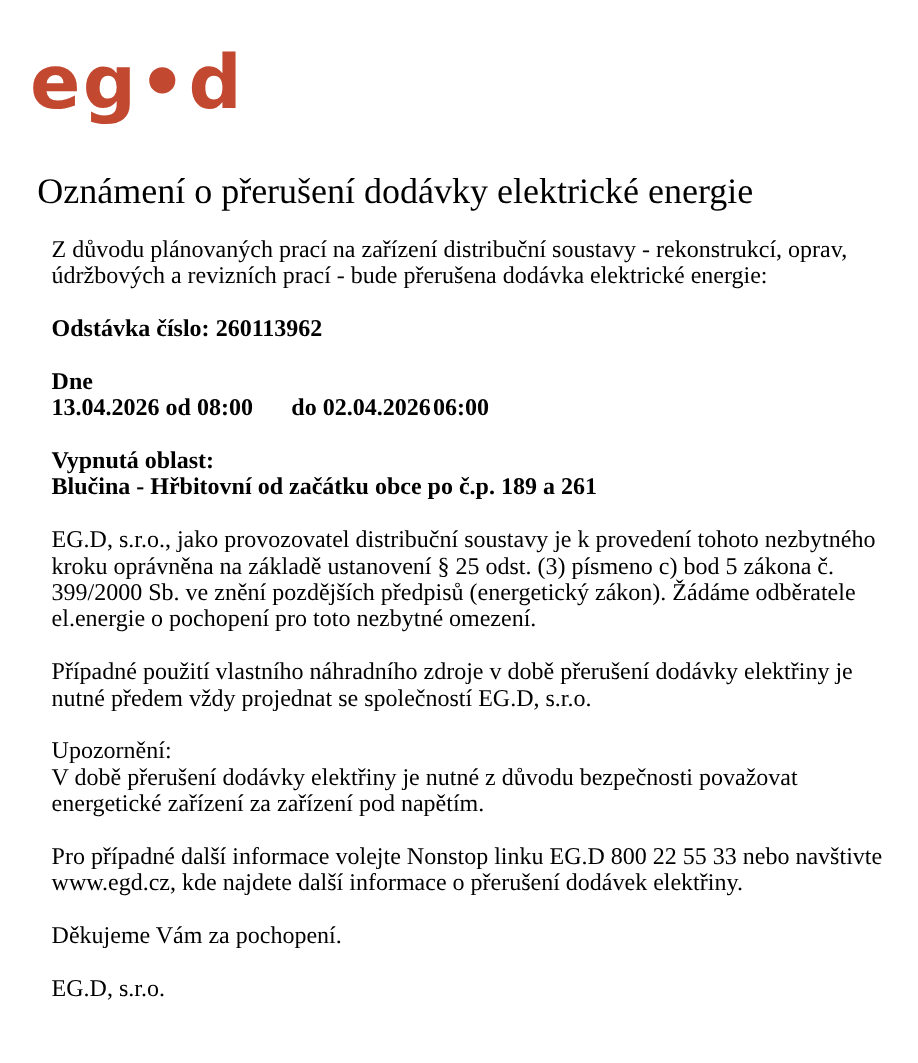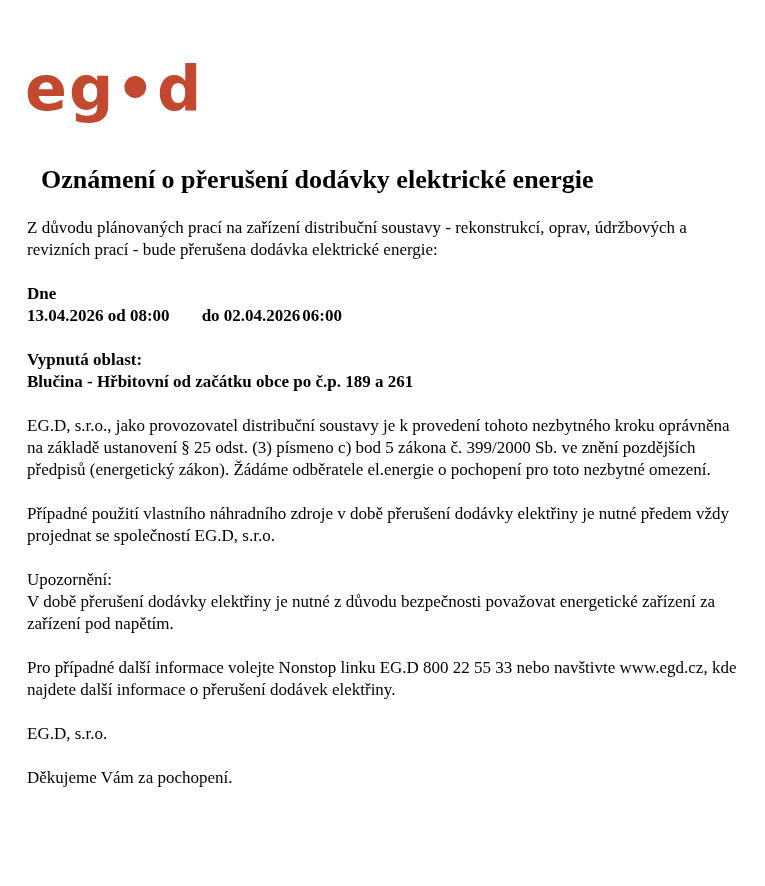--- a/index.html
+++ b/index.html
@@ -11,60 +11,64 @@
     width: 765px;
     height: 886px;
     overflow: hidden;
     font-family: "Liberation Serif", serif;
     color: #000000;
   }
   .page {
     box-sizing: border-box;
     width: 765px;
     height: 886px;
-    padding: 56px 27px 0 27px;
+    padding: 36px 27px 0 27px;
     background: #ffffff;
   }
   .logo {
     font-family: "DejaVu Sans", sans-serif;
     font-weight: bold;
     font-size: 62px;
     line-height: 66px;
     letter-spacing: 2px;
     margin: 0 0 0 -2px;
     user-select: none;
   }
   .title {
-    font-size: 26px;
+    font-size: 30px;
     line-height: 30px;
-    font-weight: bold;
-    margin: 43px 0 22px 14px;
+    font-weight: normal;
+    margin: 43px 0 22px 4px;
     max-width: 710px;
   }
   .para {
-    font-size: 17px;
+    font-size: 20px;
     line-height: 22px;
-    margin: 0 0 22px 0;
+    margin: 0 0 22px 16px;
     max-width: 710px;
   }
   .bold { font-weight: bold; }
   .sp-tab  { display: inline-block; width: 32px; }
   .sp-tiny { display: inline-block; width: 2px; }
 </style>
 </head>
 <body>
 
 <div class="page">
 
   <div class="logo" style="color: rgb(194, 72, 47);">eg•d</div>
 
   <h1 class="title">Oznámení o přerušení dodávky elektrické energie</h1>
 
   <p class="para">Z důvodu plánovaných prací na zařízení distribuční soustavy - rekonstrukcí, oprav, údržbových a revizních prací - bude přerušena dodávka elektrické energie:</p>
 
+  <p class="para bold">
+    <span>Odstávka číslo:</span>
+    <span>260113962</span>
+  </p>
 
   <p class="para bold">
     <span>Dne</span><br>
     <span>13.04.2026 od 08:00</span><span class="sp-tab"></span><span>do 02.04.2026</span><span class="sp-tiny"></span><span>06:00</span>
   </p>
 
   <p class="para bold">
     <span>Vypnutá oblast:</span><br>
     <span>Blučina - Hřbitovní od začátku obce po č.p. 189 a 261</span>
   </p>
@@ -73,17 +77,17 @@
 
   <p class="para">Případné použití vlastního náhradního zdroje v době přerušení dodávky elektřiny je nutné předem vždy projednat se společností EG.D, s.r.o.</p>
 
   <p class="para">
     <span>Upozornění:</span><br>
     <span>V době přerušení dodávky elektřiny je nutné z důvodu bezpečnosti považovat energetické zařízení za zařízení pod napětím.</span>
   </p>
 
   <p class="para">Pro případné další informace volejte Nonstop linku EG.D 800 22 55 33 nebo navštivte www.egd.cz, kde najdete další informace o přerušení dodávek elektřiny.</p>
 
+  <p class="para">Děkujeme Vám za pochopení.</p>
+
   <p class="para">EG.D, s.r.o.</p>
-
-  <p class="para">Děkujeme Vám za pochopení.</p>
 
 </div>
 
 </body></html>

